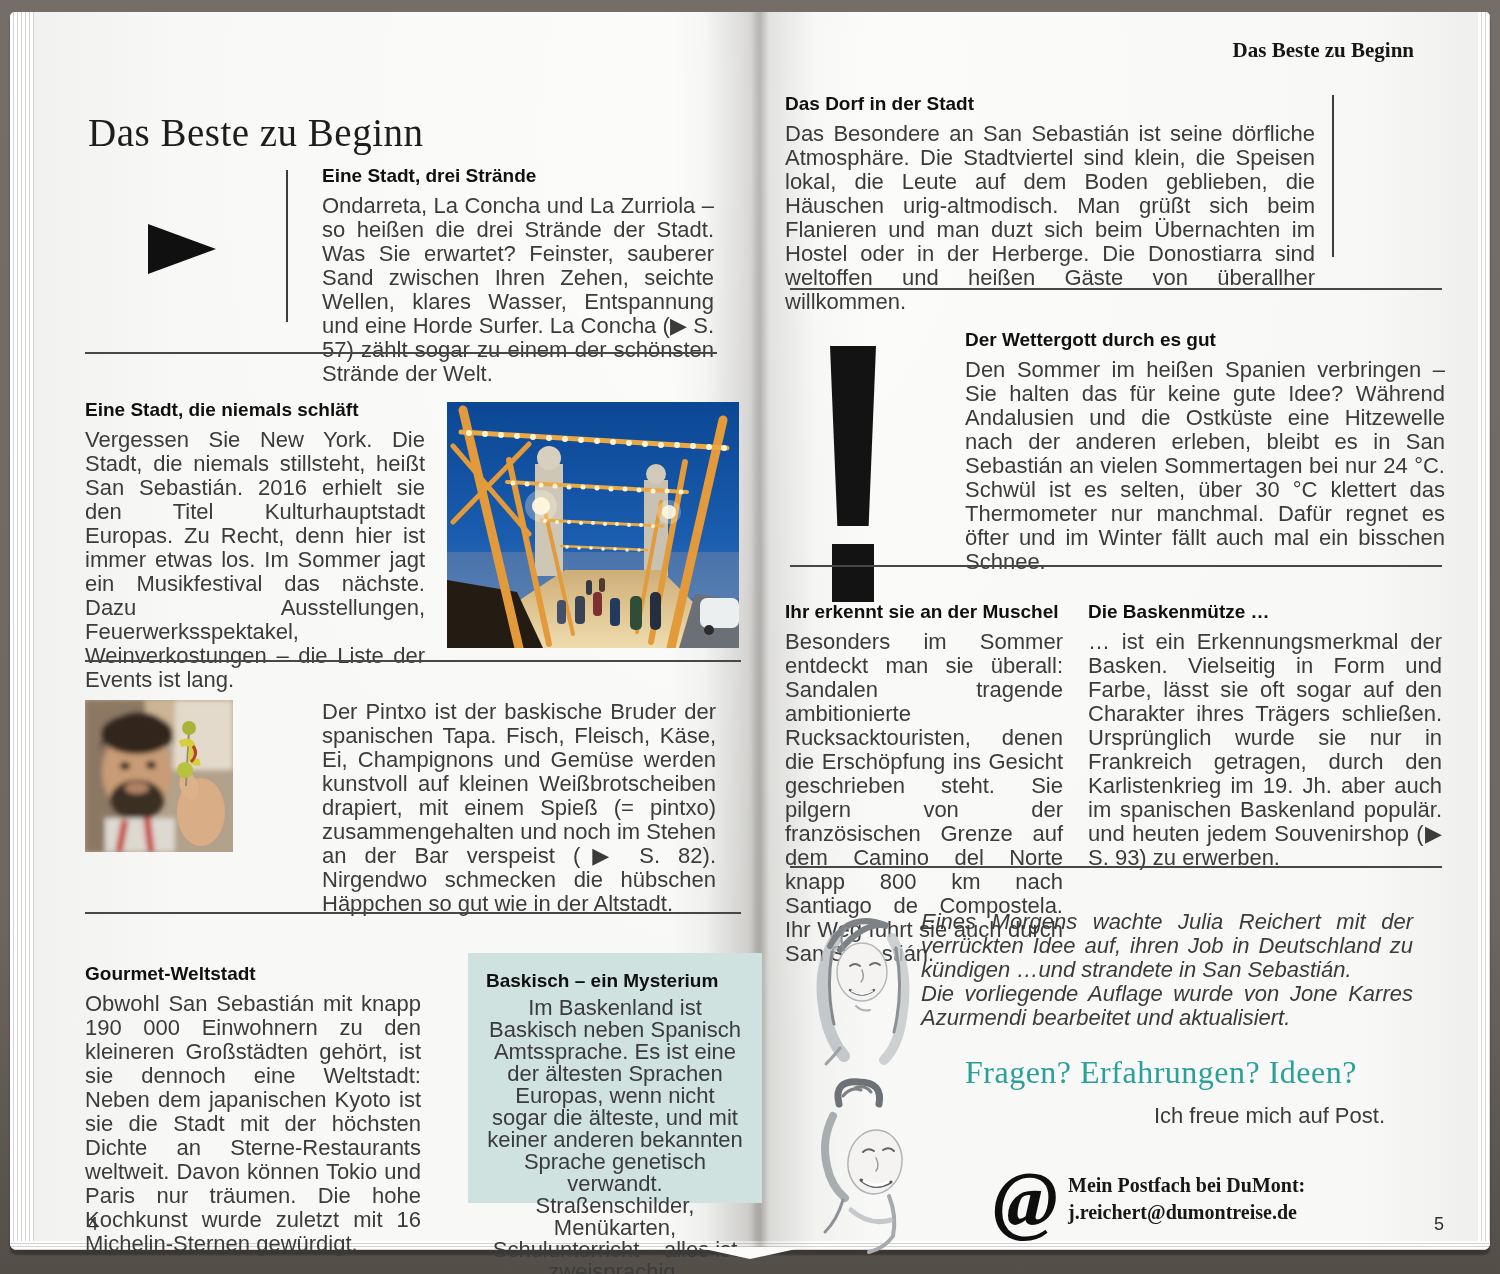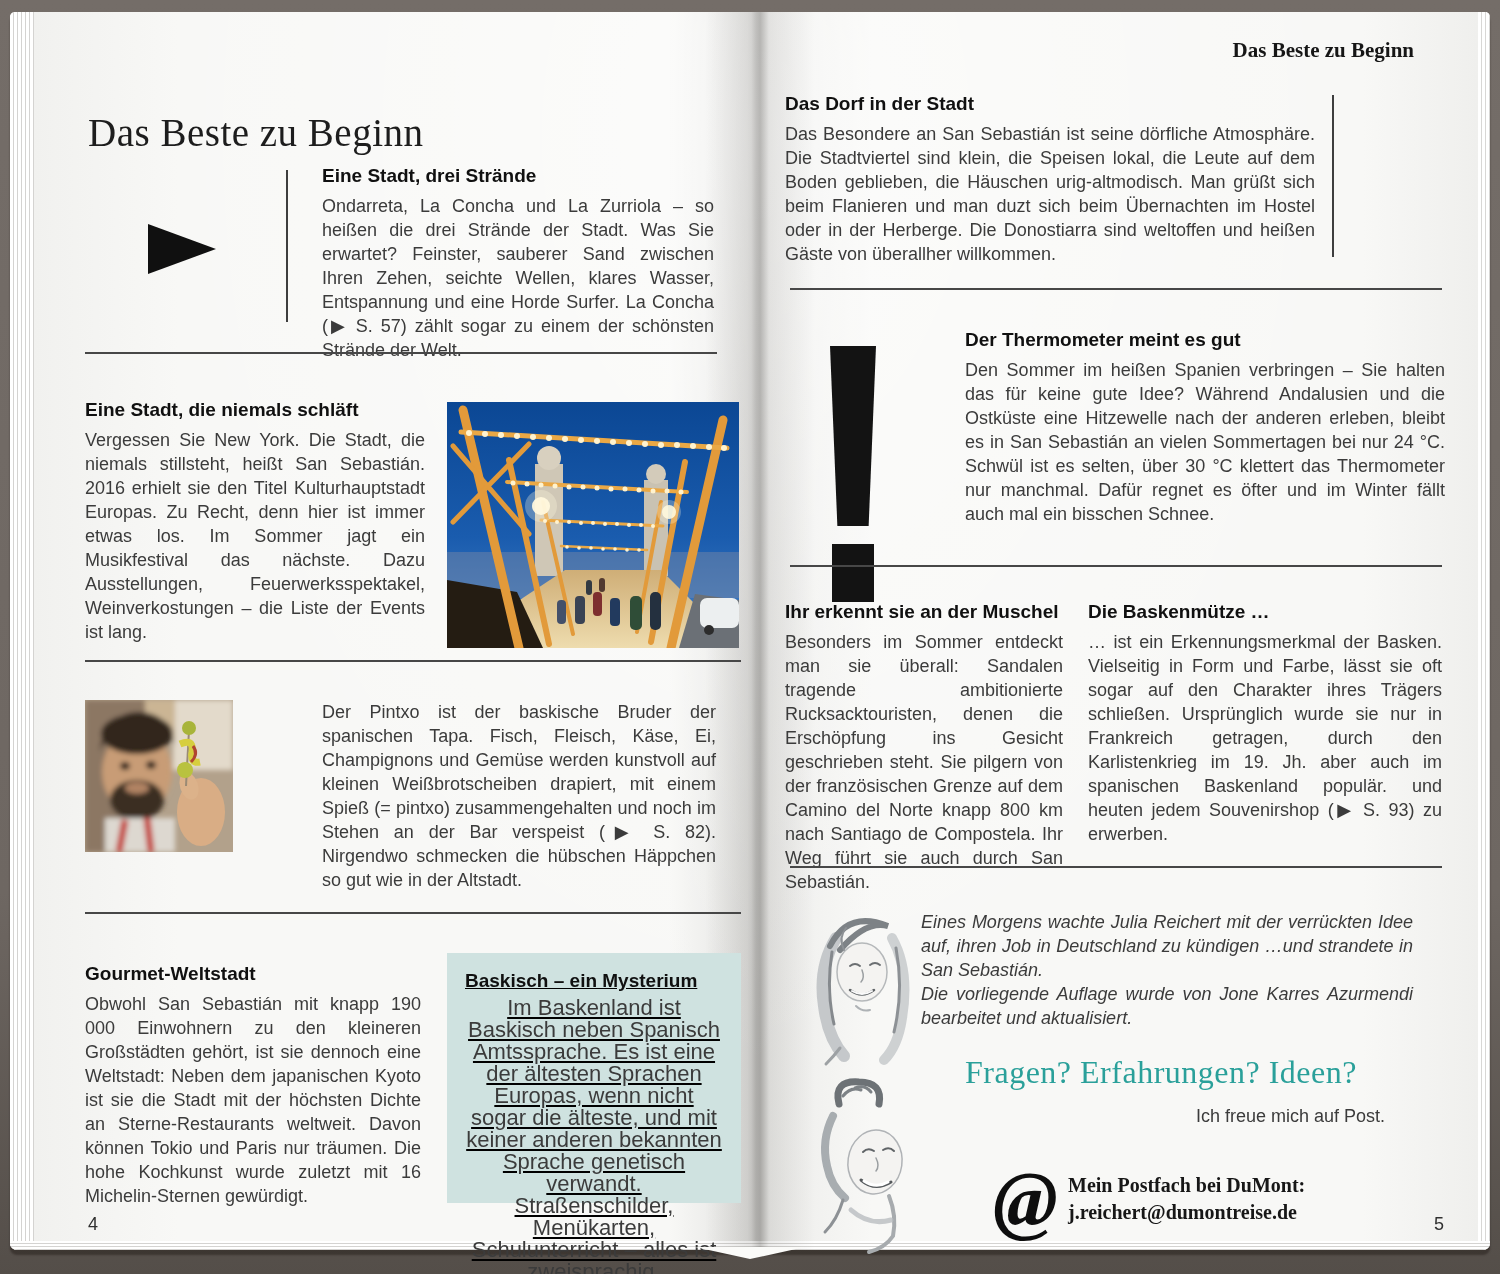--- a/index.html
+++ b/index.html
@@ -27,42 +27,42 @@
   .gutter-shade{position:absolute;left:695px;width:110px;top:0;bottom:0;
     background:linear-gradient(90deg,rgba(90,86,80,0) 0%,rgba(90,86,80,.16) 42%,rgba(60,57,52,.30) 50%,rgba(90,86,80,.12) 58%,rgba(90,86,80,0) 100%);}
   .book:after{content:"";position:absolute;left:50%;bottom:-9px;transform:translateX(-50%);
     width:0;height:0;border-left:55px solid transparent;border-right:55px solid transparent;border-top:12px solid #fbfbf9;}
 
   
   .abs{position:absolute;}
   .serif-title{font-family:"Liberation Serif",serif;font-size:39px;font-weight:400;color:#1d1d1d;letter-spacing:.5px;}
   .running-head{font-family:"Liberation Serif",serif;font-size:21px;font-weight:700;color:#161616;text-align:right;}
   .sec-head{font-size:19px;font-weight:700;color:#101010;line-height:1.25;margin:0 0 6px 0;}
-  .body-txt{font-size:18px;line-height:24px;color:#3b3b3b;text-align:justify;}
+  .body-txt{font-size:22px;line-height:24px;color:#3b3b3b;text-align:justify;}
   .rule{height:2px;background:#474747;}
   .vbar{width:2px;background:#3e3e3e;}
   .pagenum{font-size:18px;color:#303030;}
   .teal-head{font-family:"Liberation Serif",serif;font-size:32px;color:#2aa09a;font-weight:400;letter-spacing:.5px;}
   .mail-label{font-family:"Liberation Serif",serif;font-weight:700;font-size:20px;color:#171717;line-height:1.35;}
   .at-glyph{font-family:"Liberation Serif",serif;font-style:italic;font-weight:700;font-size:78px;color:#0e0e0e;line-height:1;}
 
   
   .lp-title{left:78px;top:72px;}
   .lp-tri{left:138px;top:212px;width:0;height:0;border-left:68px solid #101010;border-top:25px solid transparent;border-bottom:25px solid transparent;}
   .lp-vbar{left:276px;top:158px;height:152px;}
   .lp-s1{left:312px;top:152px;width:392px;}
   .lp-rule1{left:75px;top:340px;width:632px;}
   .lp-s2{left:75px;top:386px;width:340px;}
   .lp-photo-bridge{left:437px;top:390px;width:292px;height:246px;}
   .lp-rule2{left:75px;top:648px;width:656px;}
   .lp-photo-chef{left:75px;top:688px;width:148px;height:152px;}
   .lp-s3{left:312px;top:688px;width:394px;}
   .lp-rule3{left:75px;top:900px;width:656px;}
   .lp-s4{left:75px;top:950px;width:336px;}
-  .lp-box{left:437px;top:941px;width:294px;height:250px;background:#cfe2e0;padding:16px 18px;box-sizing:border-box;text-decoration:underline;}
+  .lp-box{left:458px;top:941px;width:294px;height:250px;background:#cfe2e0;padding:16px 18px;box-sizing:border-box;}
   .lp-box .sec-head{margin-bottom:4px;}
   .lp-box .body-txt{font-size:22px;line-height:22px;text-align:center;}
   .lp-num{left:78px;top:1202px;}
 
   
   .rp-head{left:1000px;top:26px;width:404px;}
   .rp-s1{left:775px;top:80px;width:530px;}
   .rp-vbar{left:1322px;top:83px;height:162px;}
   .rp-rule1{left:780px;top:276px;width:652px;}
   .rp-excl-bar{left:820px;top:334px;width:46px;height:180px;background:#131313;
@@ -274,21 +274,21 @@
     <div class="body-txt">Das Besondere an San Sebastián ist seine dörfliche Atmosphäre. Die Stadtviertel sind klein, die Speisen lokal, die Leute auf dem Boden geblieben, die Häuschen urig-altmodisch. Man grüßt sich beim Flanieren und man duzt sich beim Übernachten im Hostel oder in der Herberge. Die Donostiarra sind weltoffen und heißen Gäste von überallher willkommen.</div>
   </div>
   <div class="abs rp-vbar vbar"></div>
 
   <div class="abs rp-rule1 rule"></div>
 
   <div class="abs rp-excl-bar"></div>
   <div class="abs rp-excl-dot"></div>
 
   <div class="abs rp-s2">
-    <p class="sec-head">Der Thermometer meint es gut</p>
+    <p class="sec-head">Der Wettergott durch es gut</p>
     <div class="body-txt">Den Sommer im heißen Spanien verbringen – Sie halten das für keine gute Idee? Während Andalusien und die Ostküste eine Hitzewelle nach der anderen erleben, bleibt es in San Sebastián an vielen Sommertagen bei nur 24 °C. Schwül ist es selten, über 30 °C klettert das Thermometer nur manchmal. Dafür regnet es öfter und im Winter fällt auch mal ein bisschen Schnee.</div>
   </div>
 
   <div class="abs rp-rule2 rule"></div>
 
   <div class="abs rp-s3">
     <p class="sec-head">Ihr erkennt sie an der Muschel</p>
     <div class="body-txt">Besonders im Sommer entdeckt man sie überall: Sandalen tragende ambitionierte Rucksacktouristen, denen die Erschöpfung ins Gesicht geschrieben steht. Sie pilgern von der französischen Grenze auf dem Camino del Norte knapp 800 km nach Santiago de Compostela. Ihr Weg führt sie auch durch San Sebastián.</div>
   </div>
 

